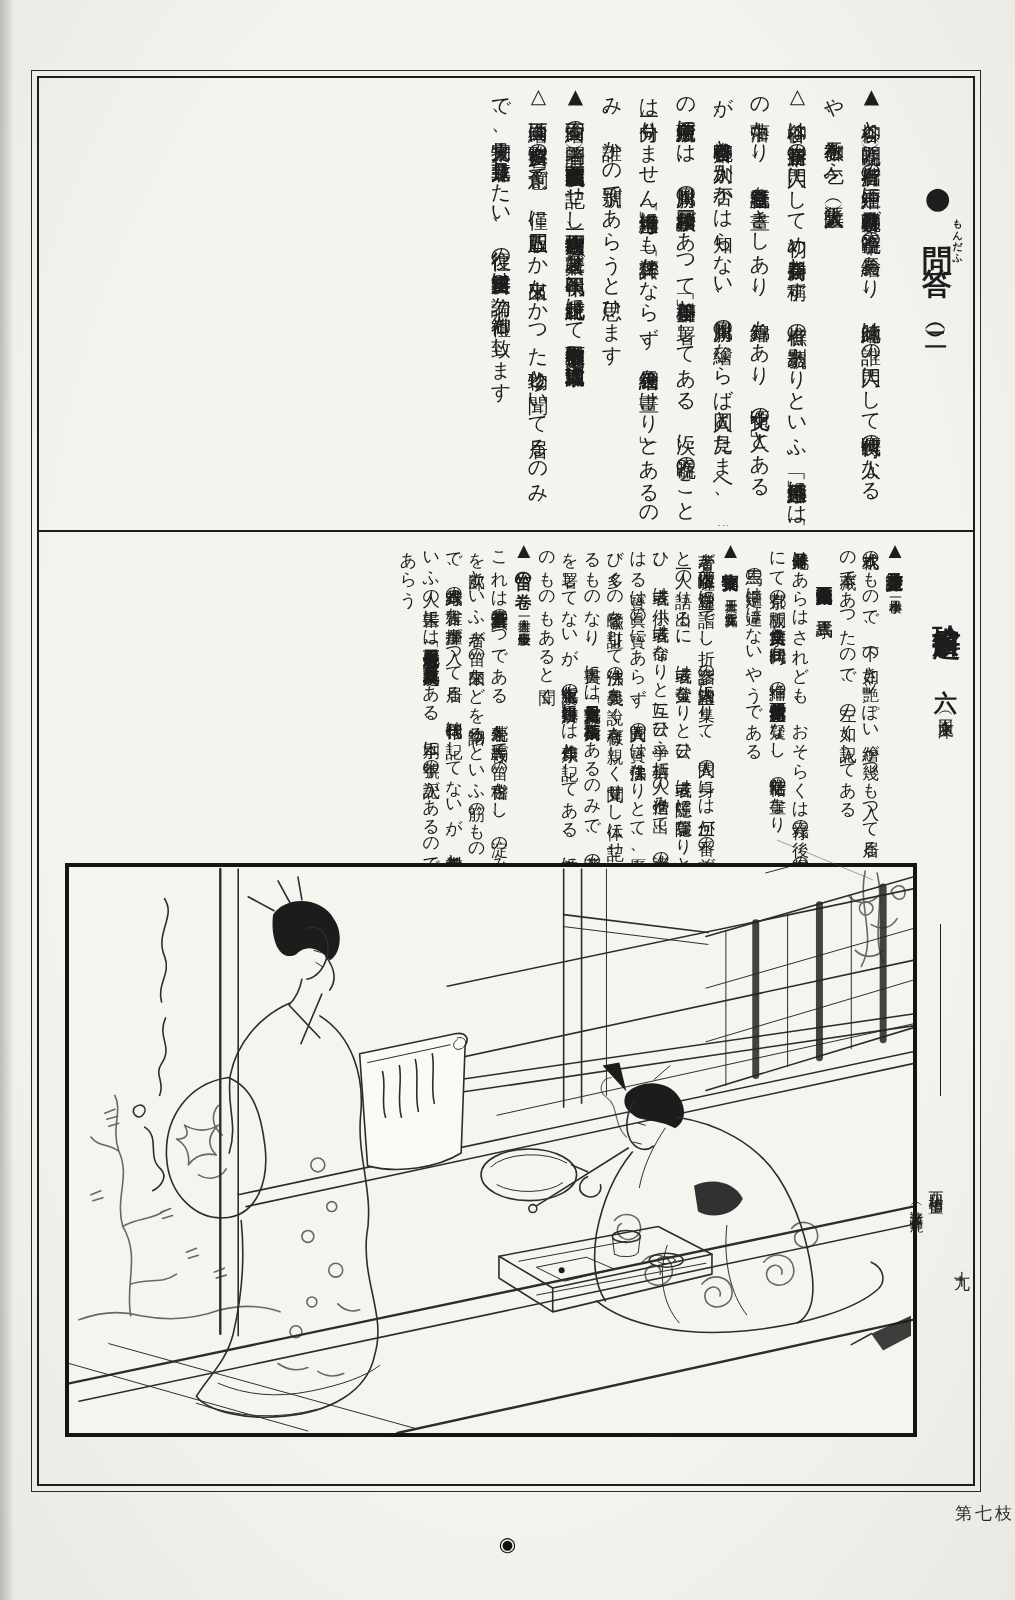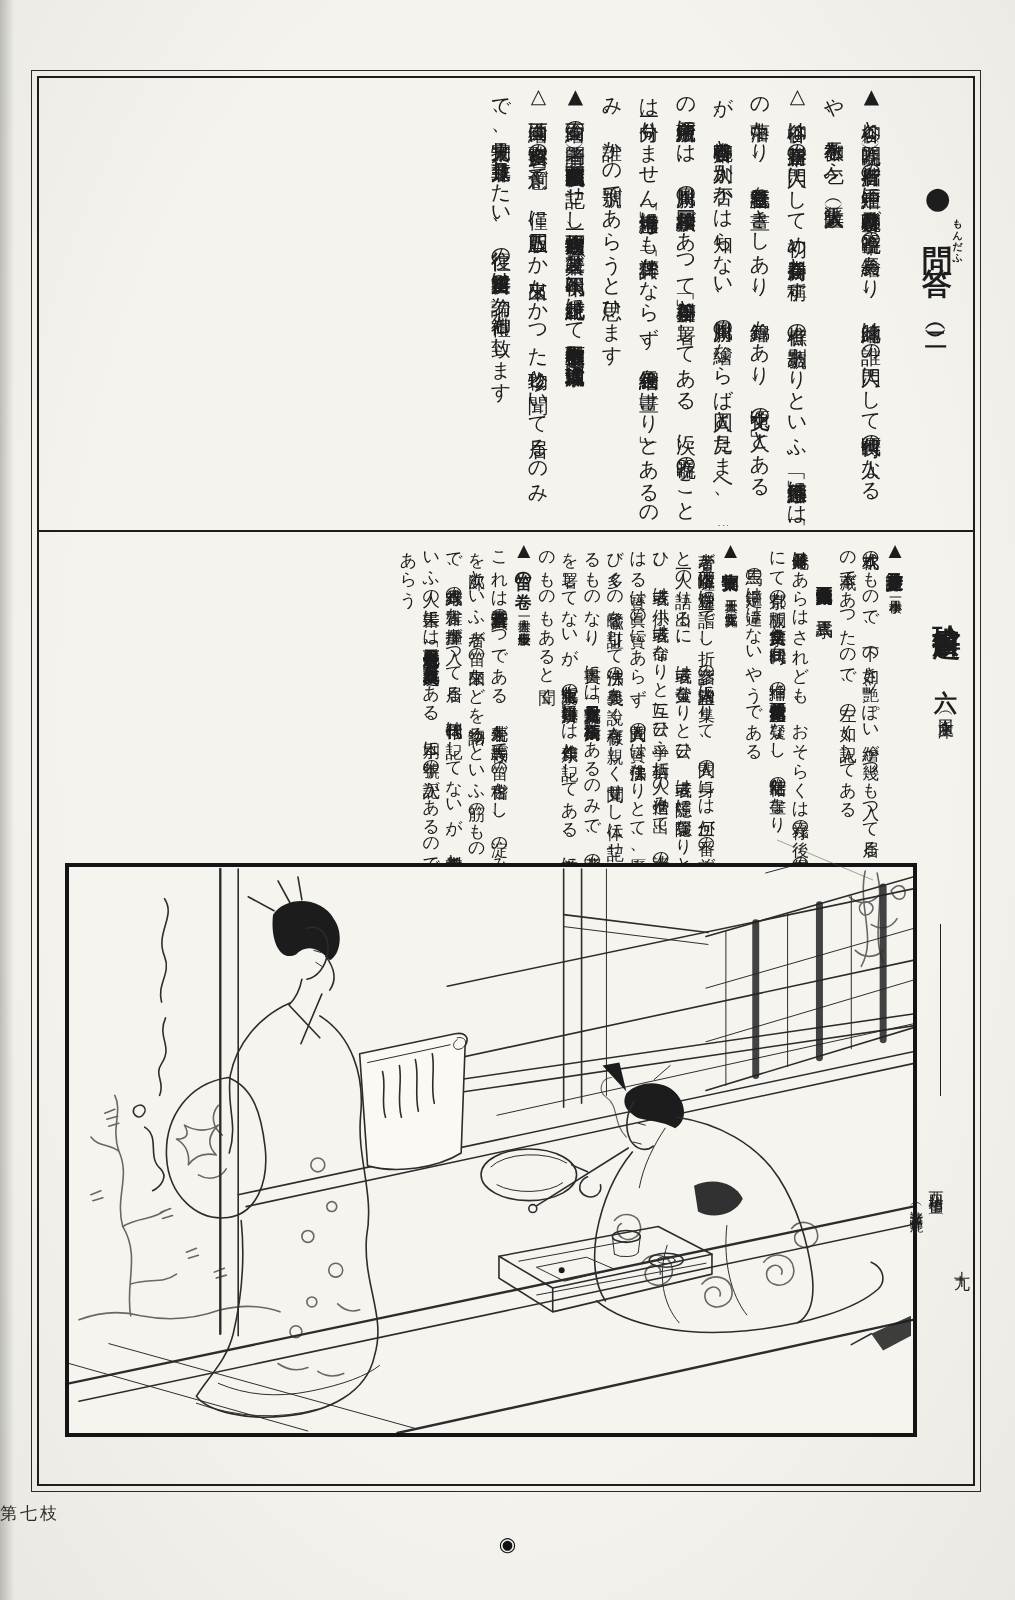--- a/index.html
+++ b/index.html
@@ -62,21 +62,21 @@
   .fig-caption{
     position:absolute;top:1102px;right:28px;height:250px;
     font-size:15px;letter-spacing:2px;
   }
   .fig-caption .src{font-size:13.5px;padding-top:18px;display:block;}
   .page-num{
     position:absolute;left:951px;top:1258px;writing-mode:vertical-rl;
     font-size:16px;letter-spacing:4px;
   }
   .footer-label{
-    position:absolute;left:0;right:0;top:1502px;text-align:left;
+    position:absolute;left:0;right:0;top:1502px;text-align:right;
     font-size:17px;letter-spacing:3px;color:#2c2c2c;
   }
   .footer-mark{
     position:absolute;left:0;right:0;top:1532px;text-align:center;
     font-size:20px;color:#111;
   }
   .scratch{
     position:absolute;left:775px;top:836px;width:100px;height:48px;pointer-events:none;
   }
   .gutter-shadow{

